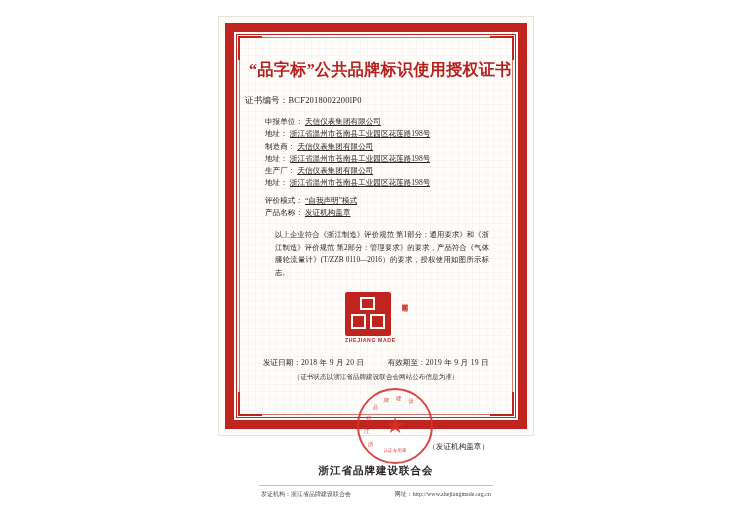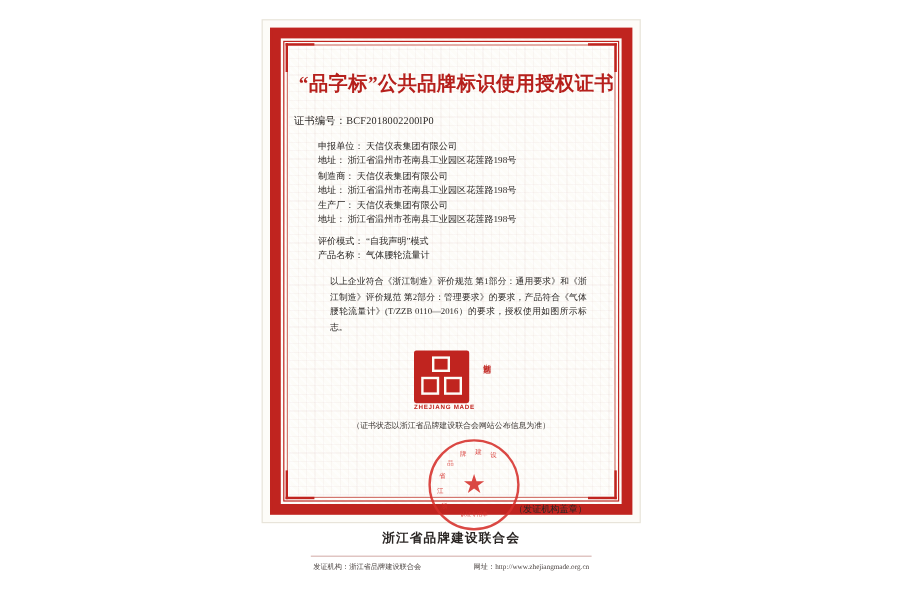--- a/index.html
+++ b/index.html
@@ -144,20 +144,21 @@
     white-space: nowrap;
   }
   .field-label {
     flex: 0 0 auto;
   }
   .field-value {
     flex: 0 1 auto;
     margin-left: 2px;
     overflow: hidden;
     text-overflow: ellipsis;
+    text-decoration: underline;
   }
   .gap-small { height: 5px; }
 
   
   .statement {
     margin-top: 10px;
     padding-left: 30px;
     padding-right: 18px;
     font-family: "Liberation Serif", serif;
     font-size: 7.3px;
@@ -411,38 +412,46 @@
         </div>
 
         <div class="gap-small"></div>
 
         <div class="field-row">
           <span class="field-label">评价模式：</span>
           <span class="field-value">“自我声明”模式</span>
         </div>
         <div class="field-row">
           <span class="field-label">产品名称：</span>
-          <span class="field-value">气体腰轮流量计</span>
+          <span class="field-value">发证机构盖章</span>
         </div>
       </div>
 
       <div class="statement">以上企业符合《浙江制造》评价规范 第1部分：通用要求》和《浙江制造》评价规范 第2部分：管理要求》的要求，产品符合《气体腰轮流量计》(T/ZZB 0110—2016）的要求，授权使用如图所示标志。</div>
 
       <div class="logo-area">
         <div class="logo-block">
           <div class="logo-mark">
             <div class="pin-top"></div>
             <div class="pin-bl"></div>
             <div class="pin-br"></div>
           </div>
           <div class="logo-cn">浙江制造</div>
           <div class="logo-en">ZHEJIANG MADE</div>
         </div>
       </div>
 
+      <div class="dates-row">
+        <div class="date-cell">
+          <span>发证日期：</span><span class="d-val">2018 年 9 月 20 日</span>
+        </div>
+        <div class="date-cell">
+          <span>有效期至：</span><span class="d-val">2019 年 9 月 19 日</span>
+        </div>
+      </div>
 
       <div class="note-line">（证书状态以浙江省品牌建设联合会网站公布信息为准）</div>
 
       <div class="seal-zone">
         <div class="seal">
           <div class="seal-top">
             <span style="transform: rotate(-118deg) translate(0,-31px) rotate(118deg);">浙</span>
             <span style="transform: rotate(-94deg) translate(0,-31px) rotate(94deg);">江</span>
             <span style="transform: rotate(-70deg) translate(0,-31px) rotate(70deg);">省</span>
             <span style="transform: rotate(-46deg) translate(0,-31px) rotate(46deg);">品</span>

